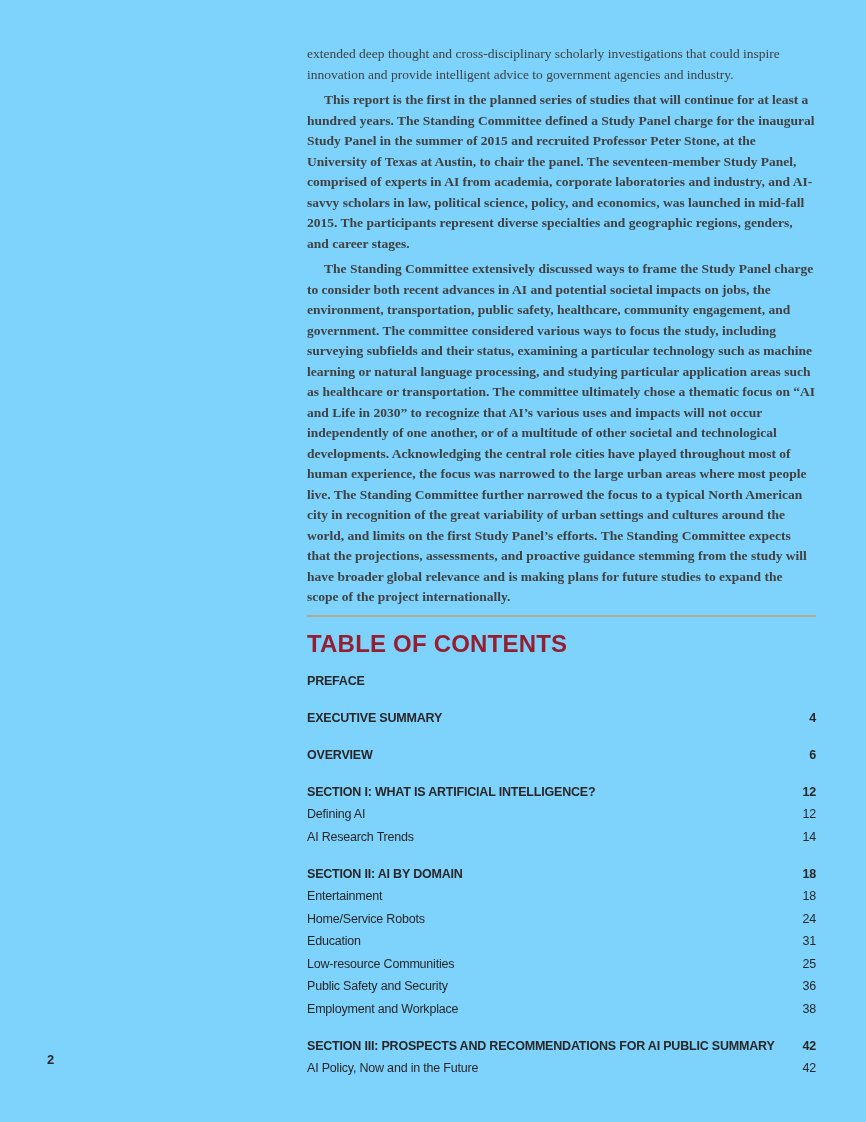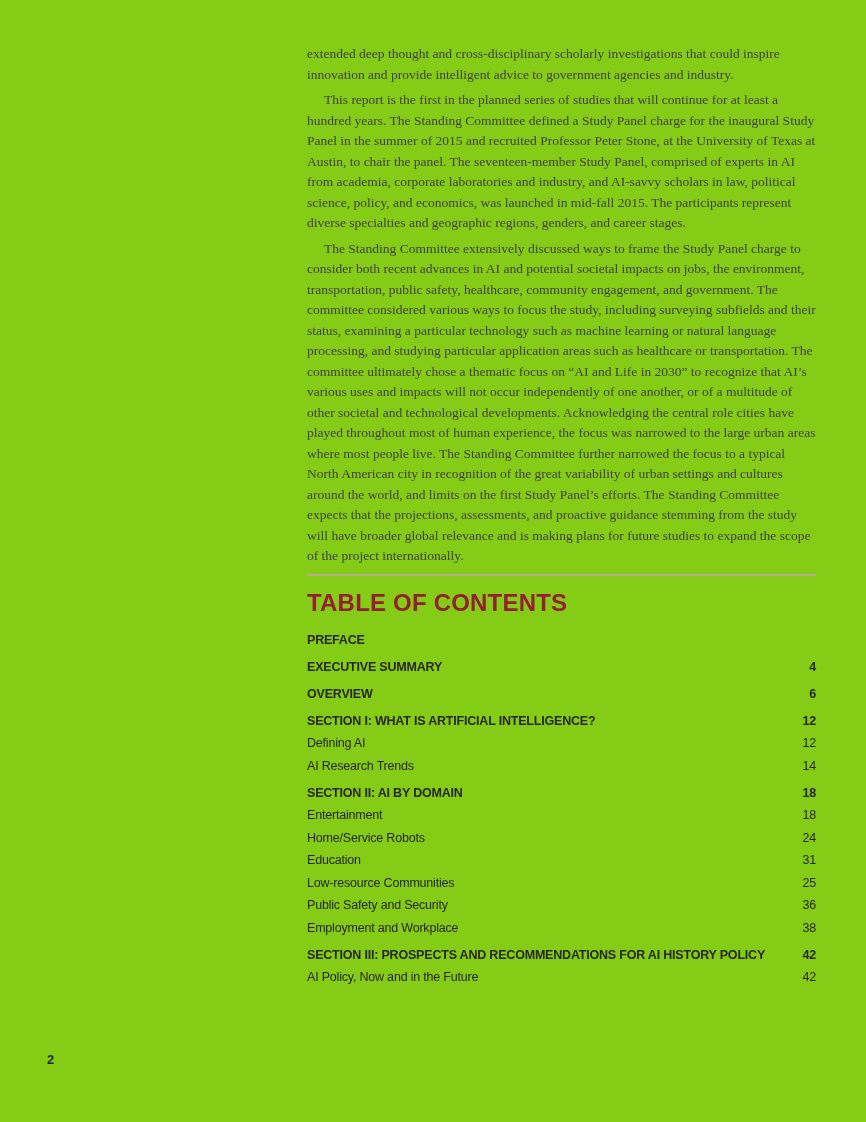--- a/index.html
+++ b/index.html
@@ -7,38 +7,38 @@
   body {
     width: 866px;
     height: 1122px;
     position: relative;
     overflow: hidden;
     font-family: "Liberation Sans", sans-serif;
   }
   .page {
     position: absolute;
     inset: 0;
-    background: #84cc16;
+    background: #7dd3fc;
   }
   .content-column {
     position: absolute;
     left: 307px;
     top: 44px;
     width: 509px;
   }
   
   .bodytext p {
     font-family: "Liberation Serif", serif;
     font-size: 13.5px;
     line-height: 20.5px;
     color: var(--body-text, #414141);
     text-align: left;
     margin: 0 0 5px 0;
   }
-  .bodytext p.indent { text-indent: 17px; }
+  .bodytext p.indent { text-indent: 17px; font-weight: bold; }
   
   .divider {
     border: none;
     height: 2px;
     background: var(--rule, #b5ab90);
     margin: 7px 0 0 0;
   }
   
   .toc-title {
     font-family: "Liberation Sans", sans-serif;
@@ -57,21 +57,21 @@
     font-size: 12.5px;
     line-height: 13px;
     height: 13px;
     letter-spacing: -0.2px;
     color: var(--toc-text, #2a2627);
     margin-top: 9.5px;
     cursor: pointer;
   }
   .toc-row.bold {
     font-weight: 700;
-    margin-top: 14px;
+    margin-top: 24px;
   }
   .toc-row:first-child { margin-top: 0; }
   .toc-label { white-space: nowrap; }
   .toc-page  { white-space: nowrap; text-align: right; }
   
   .page-number {
     position: absolute;
     left: 47px;
     top: 1052px;
     font-family: "Liberation Sans", sans-serif;
@@ -144,21 +144,21 @@
         </div>
         <div class="toc-row">
           <span class="toc-label">Public Safety and Security</span>
           <span class="toc-page">36</span>
         </div>
         <div class="toc-row">
           <span class="toc-label">Employment and Workplace</span>
           <span class="toc-page">38</span>
         </div>
         <div class="toc-row bold">
-          <span class="toc-label">SECTION III: PROSPECTS AND RECOMMENDATIONS FOR AI HISTORY POLICY</span>
+          <span class="toc-label">SECTION III: PROSPECTS AND RECOMMENDATIONS FOR AI PUBLIC SUMMARY</span>
           <span class="toc-page">42</span>
         </div>
         <div class="toc-row">
           <span class="toc-label">AI Policy, Now and in the Future</span>
           <span class="toc-page">42</span>
         </div>
       </nav>
 
   </main>
 

